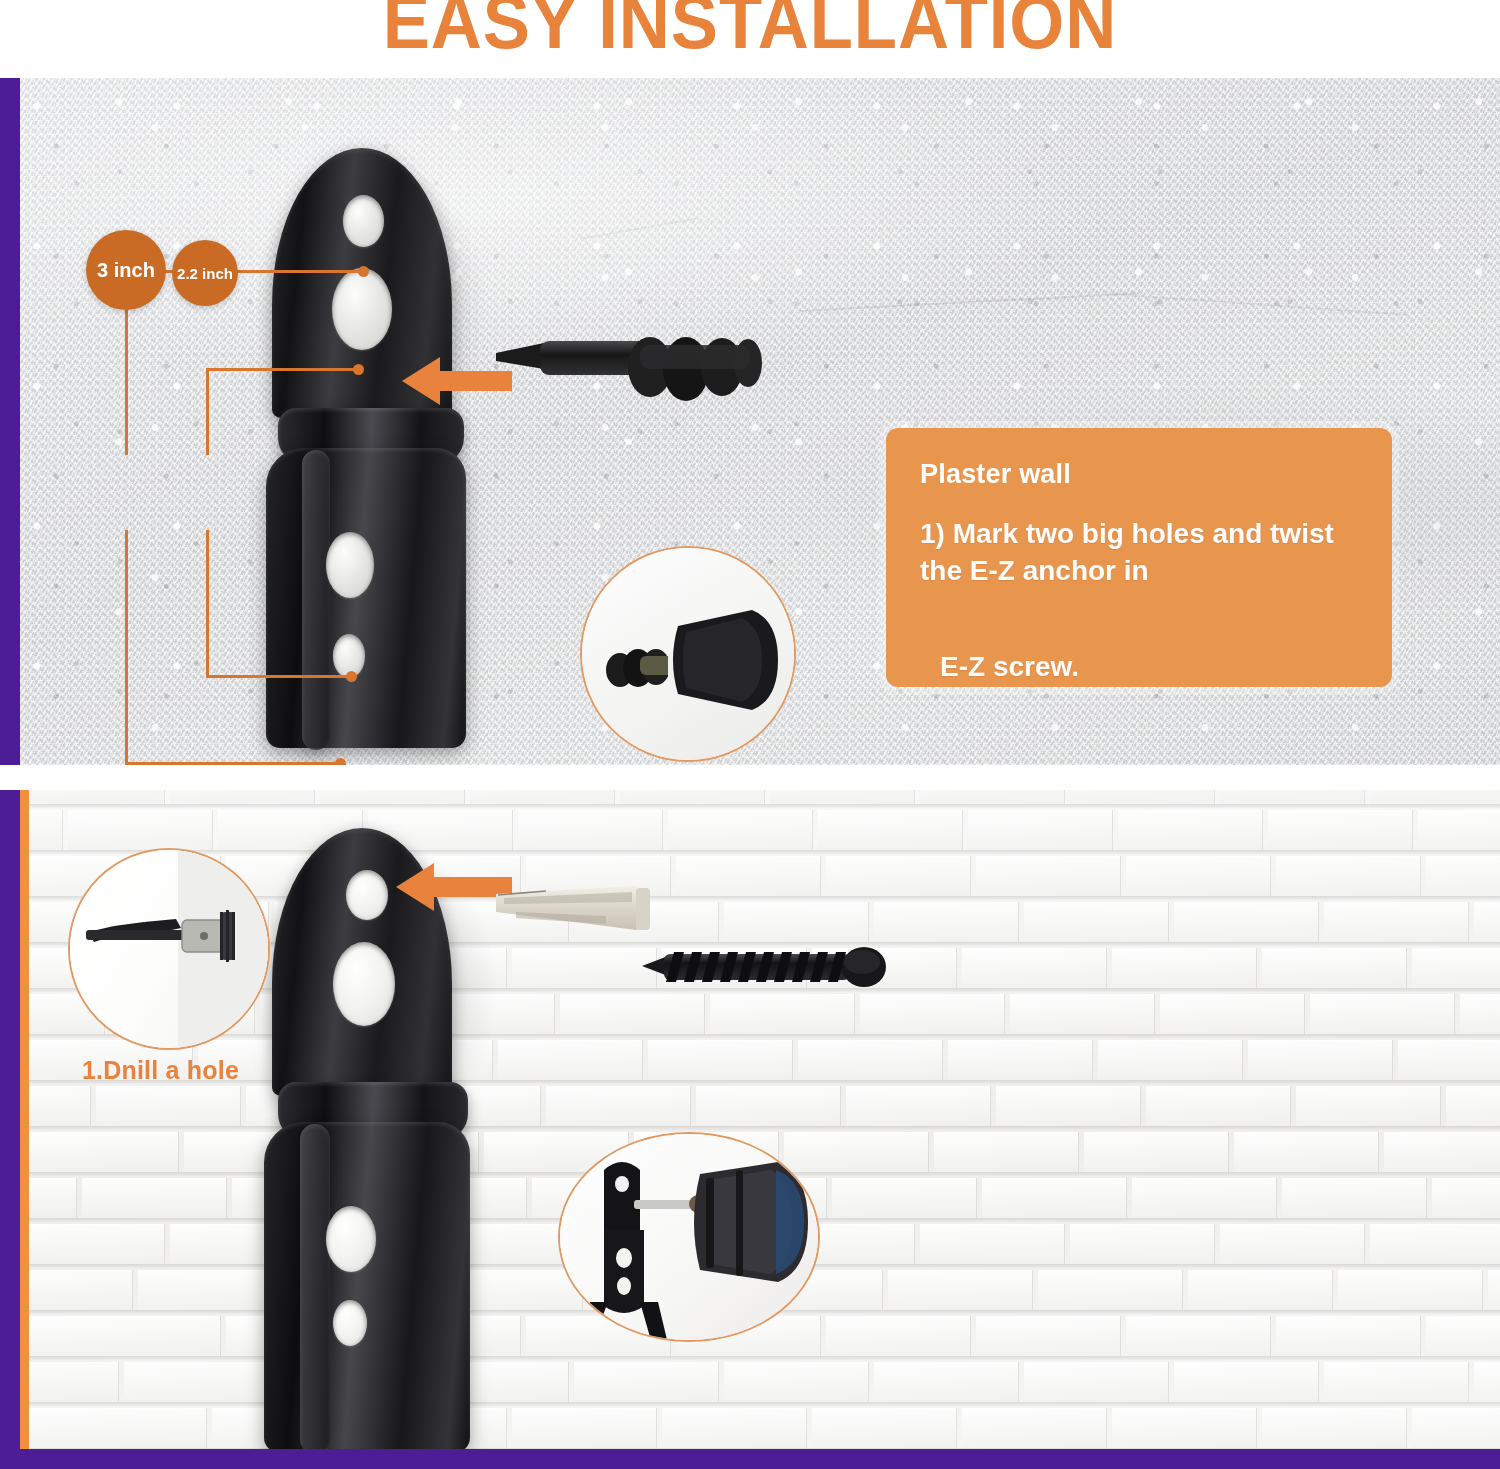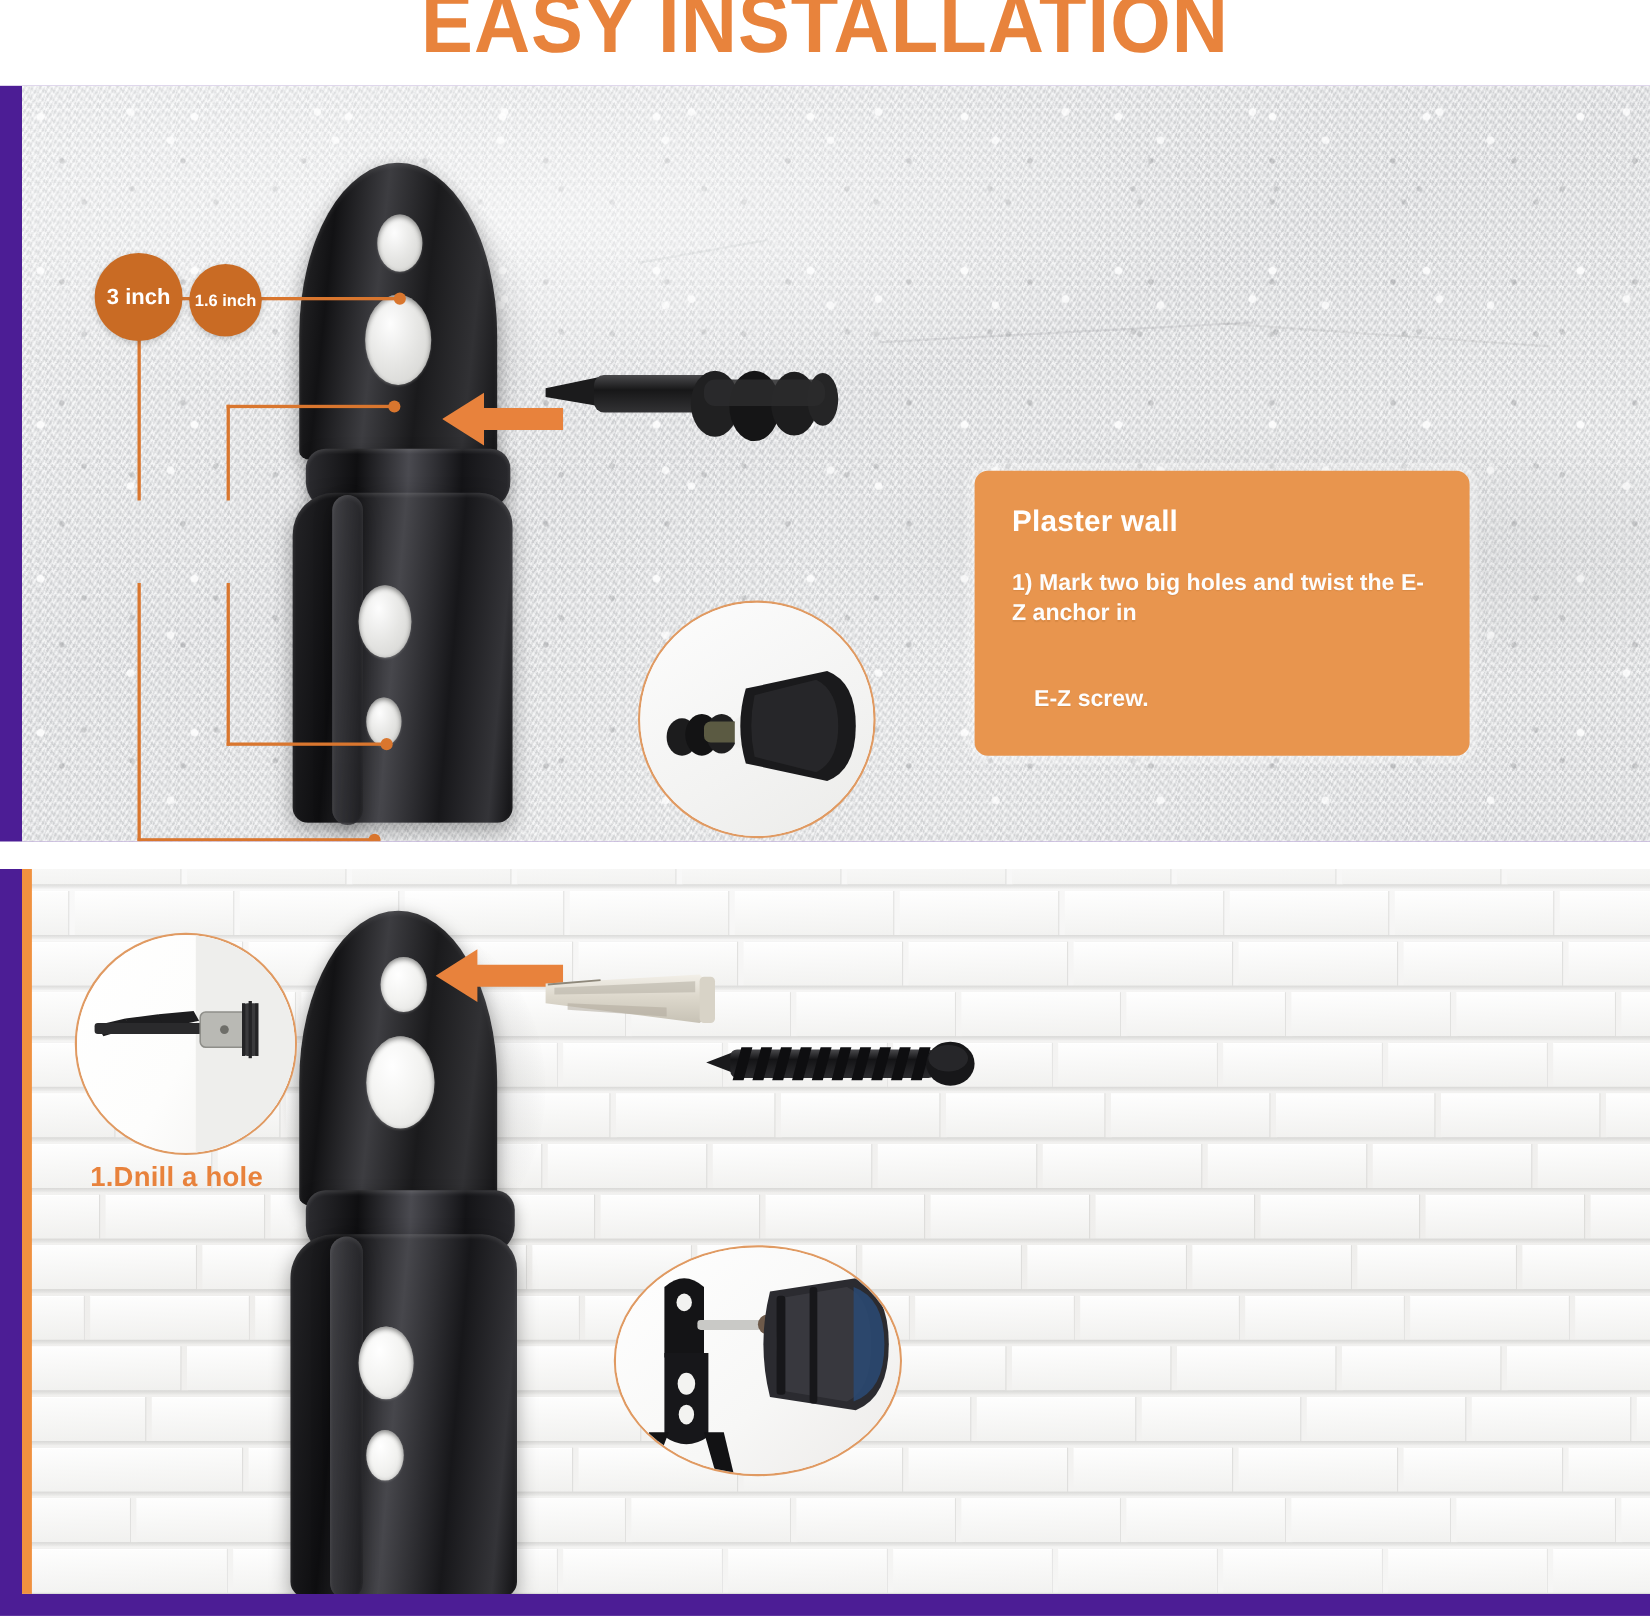--- a/index.html
+++ b/index.html
@@ -73,27 +73,27 @@
     background:linear-gradient(178deg, rgba(255,255,255,.95), rgba(240,240,238,.72));
     box-shadow: inset 0 1px 0 rgba(255,255,255,.9), 1px 0 0 rgba(200,200,198,.45);
   }
 
   
   .callout {
     position:absolute; background:#E8954E; border-radius:12px;
     box-shadow: 0 0 0 7px rgba(255,255,255,.26);
     color:#ffffff; padding:30px 34px;
   }
-  .callout-top    { left:866px; top:350px;  width:450px; height:259px; }
+  .callout-top    { left:866px; top:350px;  width:506px; height:259px; }
   .callout h3 {
     font-size:27px; font-weight:bold; letter-spacing:.2px; margin-bottom:26px;
     color:#ffffff; line-height:1.2;
   }
   .callout p {
-    font-size:21px; line-height:1.32; font-weight:bold; color:#fdfdfd;
+    font-size:28px; line-height:1.32; font-weight:bold; color:#fdfdfd;
     margin-bottom:22px; text-shadow:0 1px 1px rgba(150,85,25,.18);
   }
   .callout p .ind { display:inline-block; }
 
   
   .hook { position:absolute; }
   .plate {
     position:absolute;
     background:linear-gradient(96deg,#2a2a2c 0%,#121214 18%,#3d3d41 40%,#1a1a1c 62%,#313134 84%,#141416 100%);
     border-radius:50% 50% 10px 10px / 58% 58% 8px 8px;
@@ -191,21 +191,21 @@
     <div class="measure-line" style="left:186px; top:597px; width:146px; height:3px;"></div>
     <div class="measure-dot" style="left:326px; top:593px;"></div>
 
     <div class="measure-line" style="left:105px; top:684px; width:215px; height:3px;"></div>
     <div class="measure-dot" style="left:315px; top:680px;"></div>
 
     <div class="badge" style="left:66px; top:152px; width:80px; height:80px; font-size:20px;">
       <span>3 inch</span>
     </div>
     <div class="badge" style="left:152px; top:162px; width:66px; height:66px; font-size:15px;">
-      <span>1.6 inch</span>
+      <span>2.2 inch</span>
     </div>
 
     <svg class="arrow-left" style="left:382px; top:276px;" width="110" height="54" viewBox="0 0 110 54">
       <path d="M0 27 L38 3 L38 17 L110 17 L110 37 L38 37 L38 51 Z" fill="#E8823C"></path>
     </svg>
 
     <div class="hw">
       <svg width="280" height="90" viewBox="0 0 280 90" style="position:absolute; left:470px; top:245px;">
         <defs>
           <linearGradient id="anchorBody" x1="0" y1="0" x2="0" y2="1">

